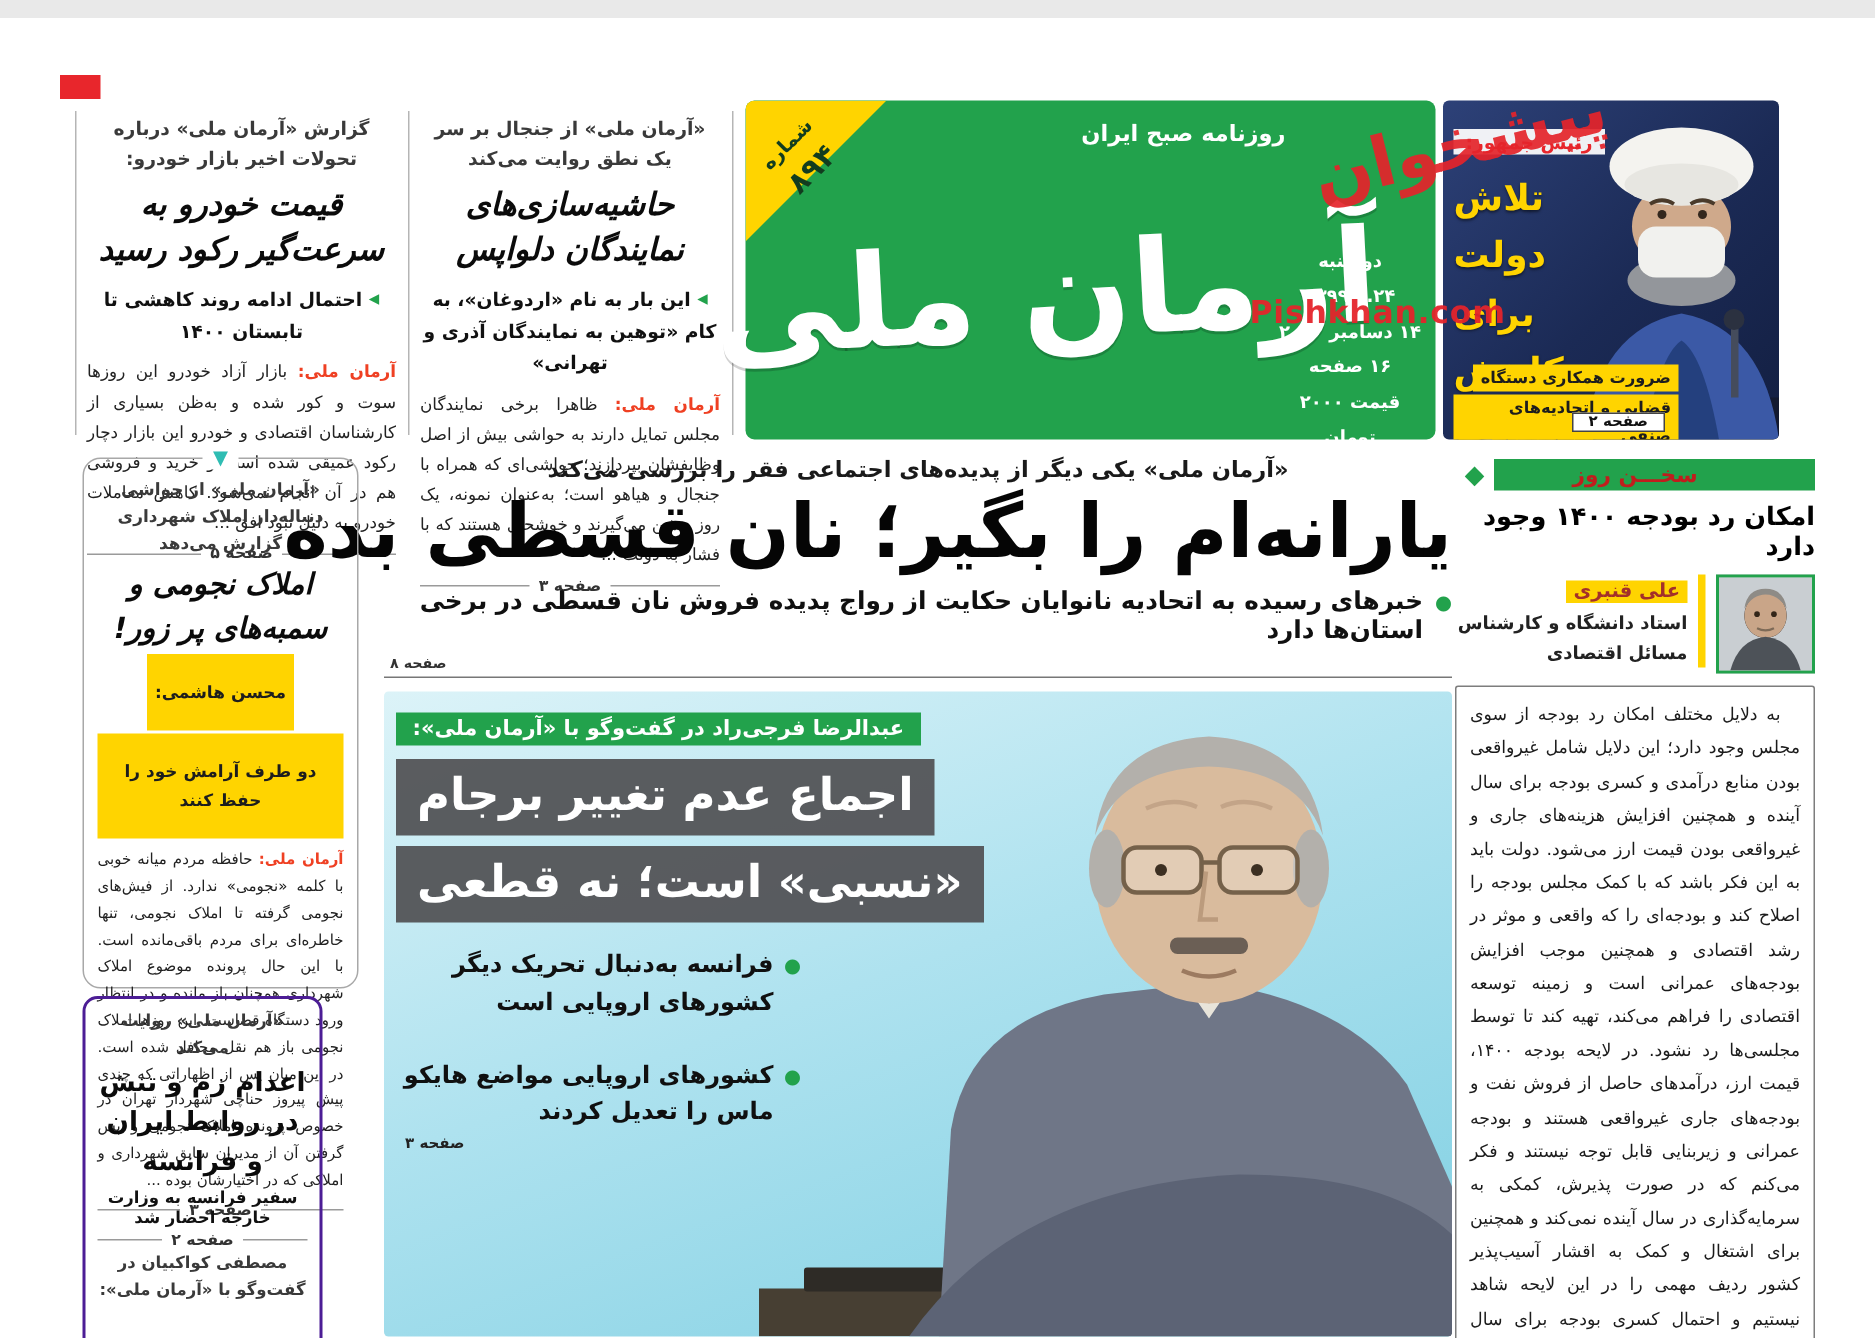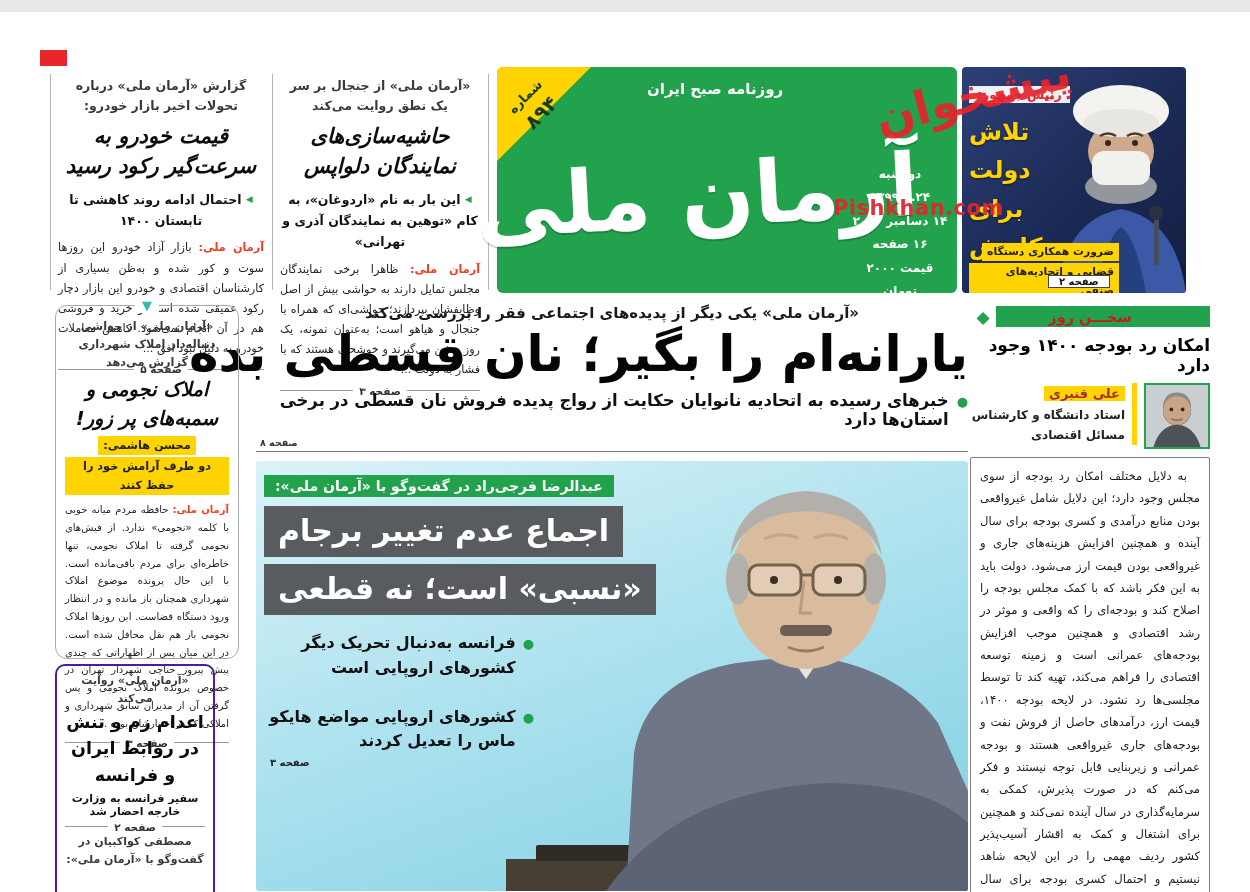--- a/index.html
+++ b/index.html
@@ -6,21 +6,21 @@
   html,body { background:#e9e9e9; }
   body { font-family:"DejaVu Sans","Liberation Sans",sans-serif; }
   .sheet { position:relative; width:1250px; height:892px; background:#fff; margin:12px auto; overflow:hidden; direction:rtl; }
 
   
   .kicker { font-weight:700; color:#3a3a3a; line-height:1.6; }
   .headline { font-weight:900; color:#0b0b0b;font-style:italic; }
   .subhead { font-weight:700; color:#111; }
   .body-text { text-align:justify; color:#222; }
   .lead { color:#ef4023; font-weight:900; }
-  .yhl { background:#ffd400; color:#1d1d1d; font-weight:800; padding:0 5px; display:inline-block; line-height:1.7; }
+  .yhl { background:#ffd400; color:#1d1d1d; font-weight:800; padding:16px 5px; display:inline-block; line-height:1.7; }
   .pgmark { display:flex; align-items:center; gap:6px; font-size:10.5px; font-weight:700; color:#333; }
   .pgmark::before,.pgmark::after { content:""; flex:1; border-top:1px solid #9a9a9a; }
   .garrow { color:#22a24c; font-size:9px; vertical-align:2px; }
   .gdot { color:#22a24c; font-size:13px; }
 
   
   .vrule { position:absolute; top:62px; height:216px; border-left:1px solid #b5b5b5; }
   .red-marker { position:absolute; left:40px; top:38px; width:27px; height:16px; background:#e8262c; }
 
   
@@ -30,21 +30,21 @@
   .topcol .subhead { font-size:12.5px; margin-top:7px; line-height:1.7; }
   .topcol .body-text { font-size:11.2px; line-height:1.8; margin-top:7px; }
   .topcol .pgmark { margin-top:4px; }
 
   
   .masthead { position:absolute; left:497px; top:55px; width:460px; height:226px; background:#22a24c; border-radius:6px; }
   .mh-corner { position:absolute; left:0; top:0; width:0; height:0; border-top:94px solid #ffd400; border-right:94px solid transparent; border-top-left-radius:6px; }
   .mh-issue { position:absolute; left:8px; top:18px; transform:rotate(-45deg); text-align:center; color:#123c1f; font-weight:900; line-height:1.3; width:60px; }
   .mh-issue .lbl { font-size:13px; display:block; }
   .mh-issue .num { font-size:20px; display:block; }
-  .mh-tagline { position:absolute; left:150px; top:13px; width:210px; text-align:left; color:#fff; font-weight:800; font-size:15px; }
+  .mh-tagline { position:absolute; left:150px; top:13px; width:210px; text-align:right; color:#fff; font-weight:800; font-size:15px; }
   .mh-logo { position:absolute; left:30px; right:90px; top:32px; bottom:0; display:flex; align-items:center; justify-content:center; color:#fff; font-size:86px; font-weight:900; transform:rotate(-3deg); text-shadow:0 2px 0 rgba(0,0,0,.18); white-space:nowrap; }
   .mh-info { position:absolute; left:352px; top:96px; width:102px; text-align:center; color:#fff; font-size:12px; font-weight:700; line-height:1.95; }
   .mh-site { display:inline-block; margin-top:4px; border:1.5px solid #fff; border-radius:3px; padding:0 6px; font-size:13.5px; font-weight:700; direction:ltr; }
 
   
   .wm { position:absolute; left:845px; top:58px; width:215px; height:160px; z-index:40; color:#e5242b; pointer-events:none; }
   .wm-fa { position:absolute; left:28px; top:-2px; font-size:46px; font-weight:900; transform:rotate(-14deg); opacity:.92; }
   .wm-en { position:absolute; left:-12px; top:126px; font-size:21px; font-weight:800; letter-spacing:.5px; opacity:.94; direction:ltr; }
 
   

